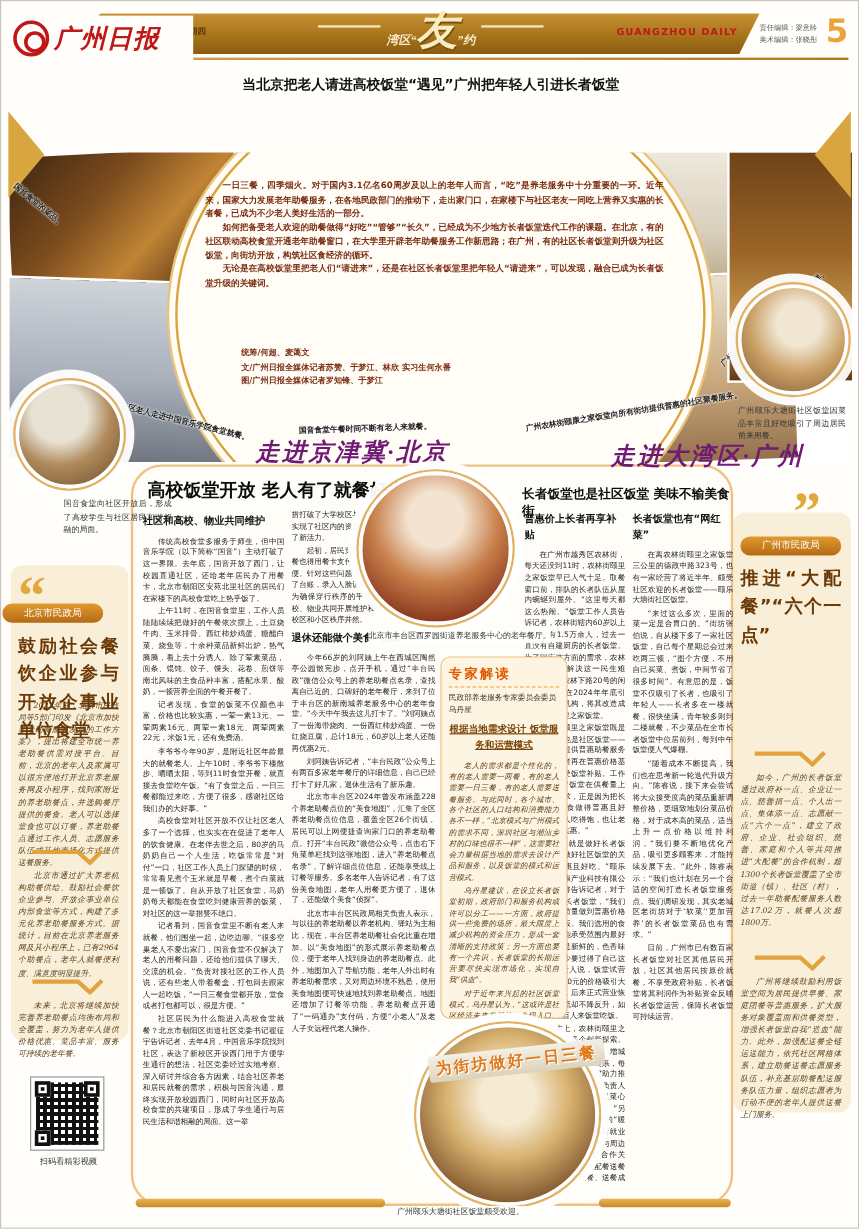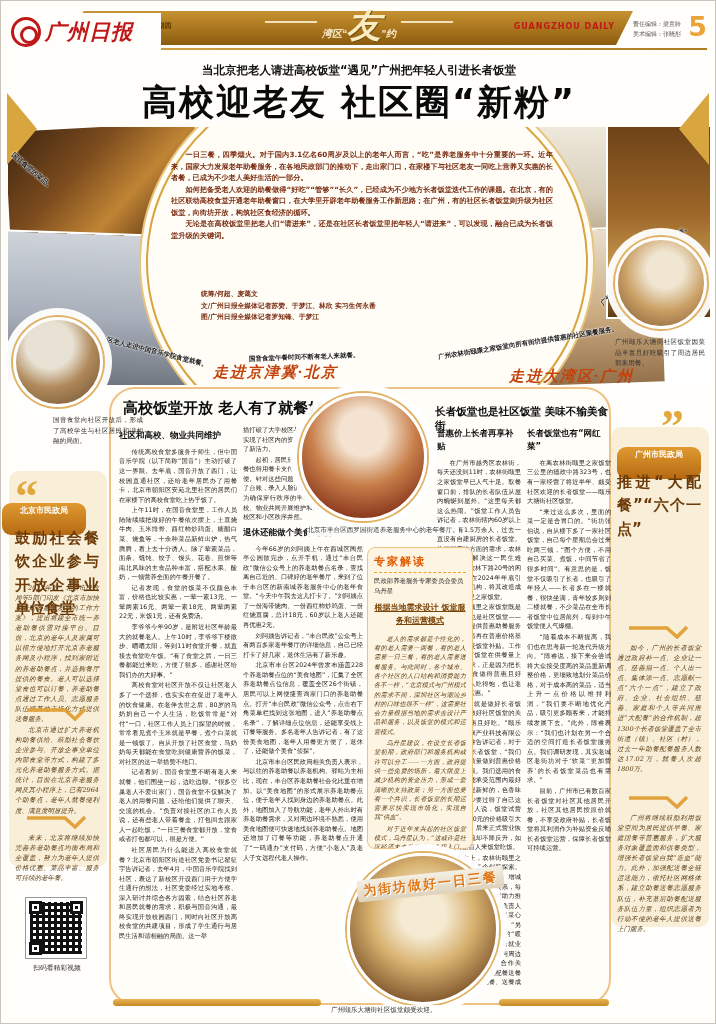--- a/index.html
+++ b/index.html
@@ -51,32 +51,32 @@
   .phF { left:196px; top:0; width:410px; height:112px;
          background:linear-gradient(180deg,#efe9dc,#d8cfbc 60%,#b9a887); }
   .ellipse { position:absolute; left:138px; top:-62px; width:442px; height:394px; background:#fffdf6;
              border-radius:50%; border:2px solid #d9a43e; box-shadow:0 0 0 5px #fffdf6, 0 0 0 7px #e7c47e; z-index:3; }
   .lede { position:absolute; left:170px; top:16px; width:382px; z-index:4; color:#7b2d12; font-size:7.2px; line-height:1.6; text-align:justify; font-weight:bold; }
   .lede p { text-indent:2em; }
   .credits { position:absolute; left:200px; top:156px; width:320px; z-index:4; text-align:left; color:#7b2d12; font-size:6.8px; line-height:1.7; font-weight:bold; }
   .dcap { position:absolute; z-index:5; font-size:6.5px; color:#1c1c1c; font-weight:bold; white-space:nowrap; text-shadow:0 0 2px #fff,0 0 2px #fff; }
 
   
-  .sechead { position:absolute; z-index:6; font-family:"Liberation Serif", serif; font-weight:bold; font-style:italic; font-size:15px; color:#c2410c; letter-spacing:2px; }
+  .sechead { position:absolute; z-index:6; font-family:"Liberation Serif", serif; font-weight:bold; font-style:italic; font-size:20px; color:#701a75; letter-spacing:2px; }
 
   
   .railbg { position:absolute; background:#f9efd8; border-radius:10px; z-index:1; }
   .circphoto { position:absolute; border-radius:50%; border:3px solid #fff; box-shadow:0 0 0 2px #e2b264, 0 0 0 9px rgba(255,255,255,.95); z-index:6; }
   .cp1 { background:radial-gradient(circle at 40% 30%, #e8e2d4 0 30%, #b08a5c 55%, #6a4c2e); }
   .cp2 { background:radial-gradient(circle at 55% 35%, #f0e6d2 0 25%, #caa065 55%, #7c5530); }
   .cp3 { background:radial-gradient(circle at 50% 30%, #f3e3d0 0 22%, #c87f4a 50%, #8e3c20 80%, #5e2410); }
   .cp4 { background:radial-gradient(circle at 50% 40%, #f5ead2 0 20%, #d8b270 45%, #8a6034 75%, #5c4020); }
   .railcap { position:absolute; z-index:6; font-size:6.6px; line-height:1.6; color:#333; text-align:justify; }
   .bigquote { position:absolute; z-index:6; font-family:"Liberation Serif", serif; font-size:46px; color:#e3a83c; line-height:0.8; font-weight:bold; }
-  .pill { position:absolute; z-index:6; height:32px; padding:0 8px; border-radius:9px; background:linear-gradient(180deg,#e09a30,#b56a12); color:#fff; font-size:8px; font-weight:bold; line-height:16px; text-align:center; }
+  .pill { position:absolute; z-index:6; height:16px; padding:0 8px; border-radius:9px; background:linear-gradient(180deg,#e09a30,#b56a12); color:#fff; font-size:8px; font-weight:normal; line-height:16px; text-align:center; }
   .railtitle { position:absolute; z-index:6; font-size:15px; font-weight:bold; color:#6b3a08; line-height:1.55; text-align:justify; }
   .railp { position:absolute; z-index:6; font-size:6.5px; line-height:1.55; color:#5a3c14; text-align:justify; font-style:italic; font-family:"DejaVu Serif", serif; }
   .railp p, .railp { text-indent:2em; }
   .zig { position:absolute; z-index:6; }
 
   
   .mainframe { position:absolute; left:108px; top:386px; width:502px; height:618px; border:2px solid #f0c184; border-radius:26px; background:#fffdf8; z-index:2; }
   .atitle { position:absolute; z-index:5; font-weight:900; color:#0c0c0c; }
   .subhead { font-size:8.5px; font-weight:bold; color:#111; margin:4px 0 5px 0; text-align:left; }
   .colbox { position:absolute; z-index:4; overflow:hidden; font-size:6.3px; line-height:1.52; color:#1d1d1d; text-align:justify; }
@@ -125,21 +125,20 @@
     <div class="mname">广州日报</div>
   </div>
   <div class="edbox">
     <div>责任编辑：梁意聆</div>
     <div>美术编辑：张晓彤</div>
   </div>
   <div class="pageno">5</div>
   <div class="headrule"></div>
 
   <div class="kicker">当北京把老人请进高校饭堂“遇见”广州把年轻人引进长者饭堂</div>
-  <div class="bigtitle">高校迎老友 社区圈“新粉”</div>
   <div class="cornerTri l"></div>
   <div class="cornerTri r"></div>
 
   <div class="collage">
     <div class="ph phF"></div>
     <div class="ph phA"></div>
     <div class="ph phB"></div>
     <div class="ph phC"></div>
     <div class="ph phD"></div>
     <div class="ph phE"></div>

